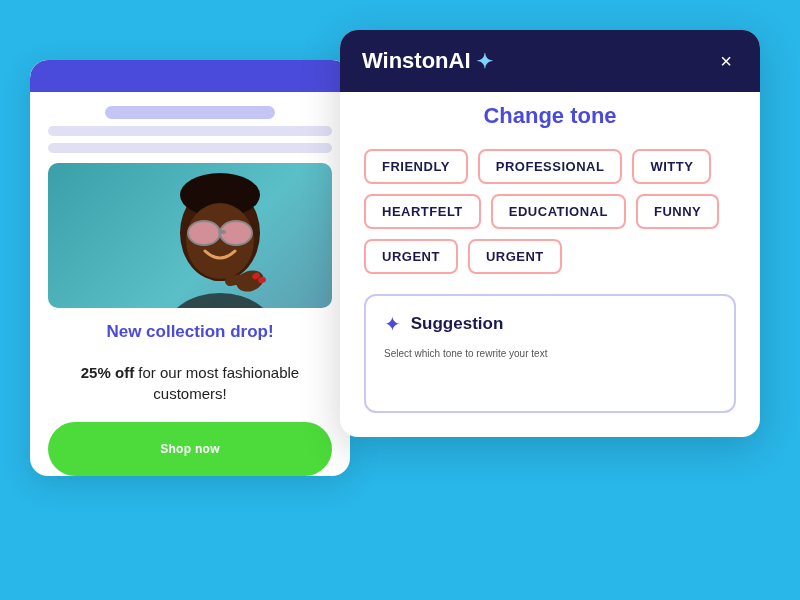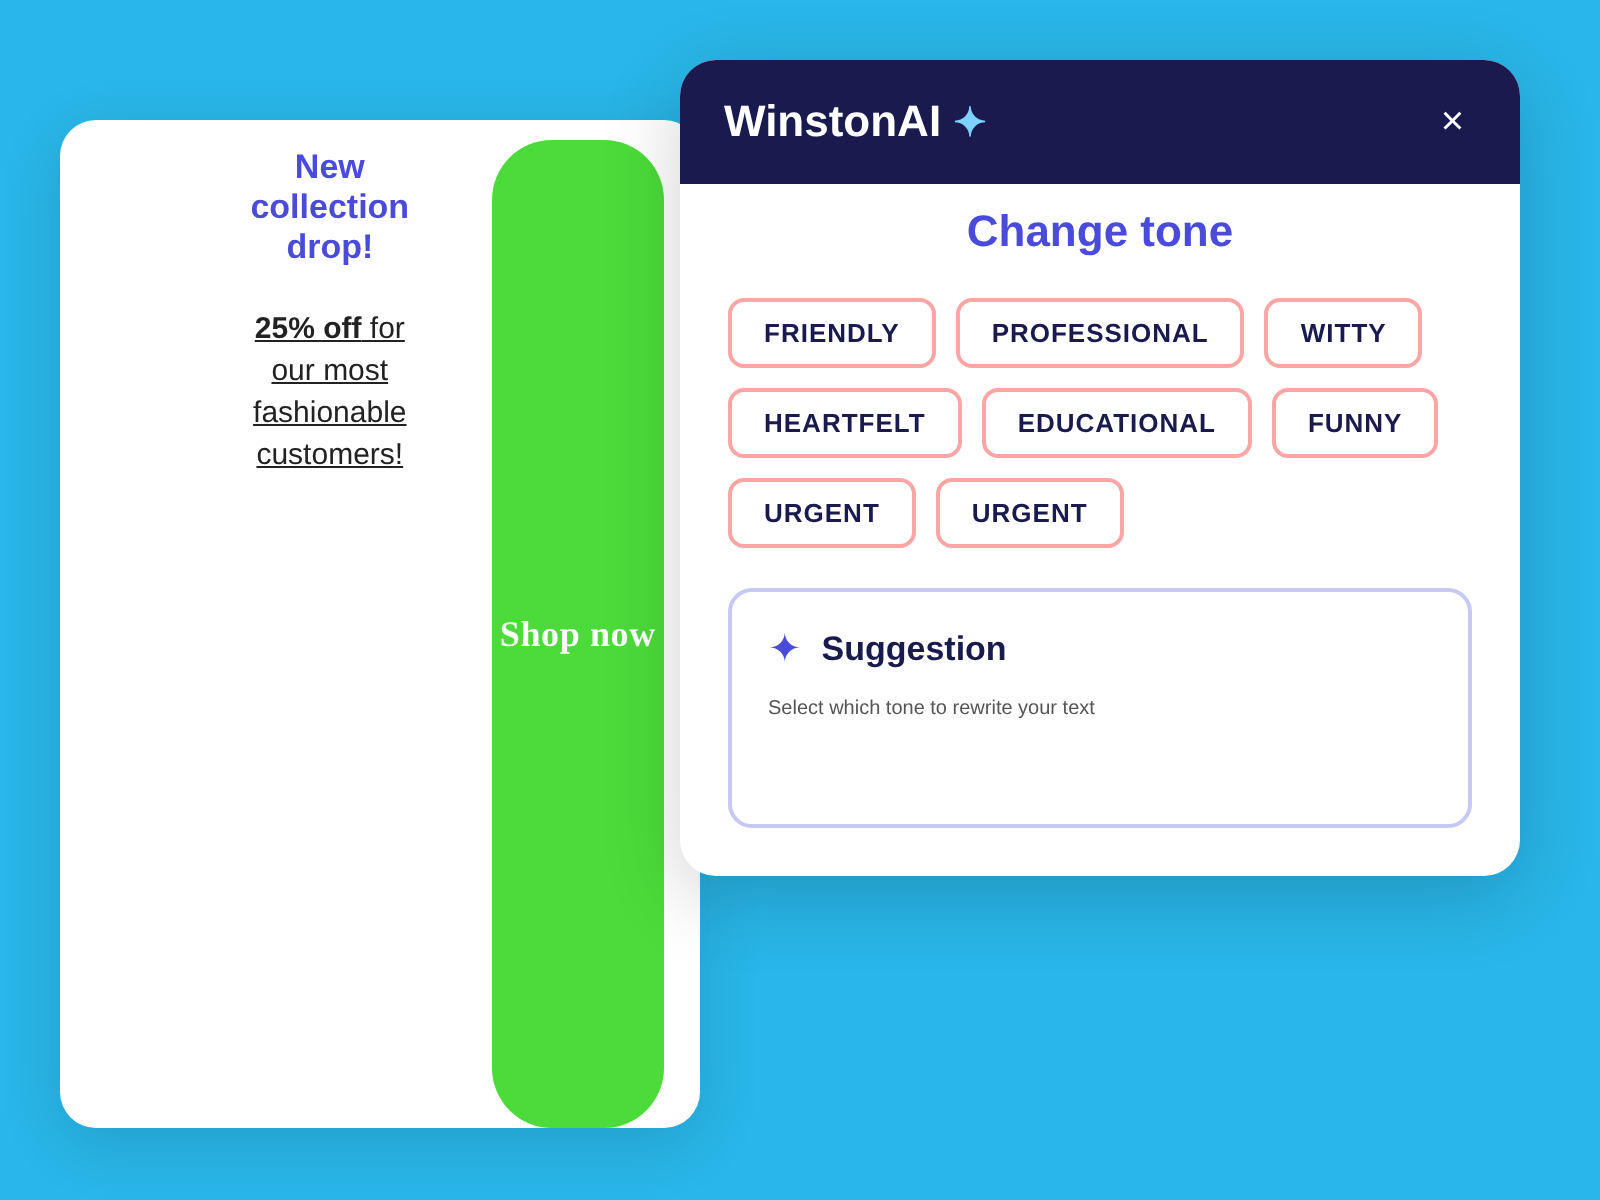--- a/index.html
+++ b/index.html
@@ -12,27 +12,27 @@
       overflow: hidden;
       position: relative;
     }
 
     
     .email-card {
       position: absolute;
       left: 30px;
       top: 60px;
       width: 320px;
-      height: 504px;
+      height: 416px;
       background: white;
       border-radius: 18px;
       box-shadow: 0 8px 32px rgba(0,0,0,0.13);
       overflow: hidden;
       display: flex;
-      flex-direction: row;
+      flex-direction: column;
     }
 
     .email-card-top-bar {
       background: #4b4bdb;
       height: 38px;
       border-radius: 18px 18px 0 0;
     }
 
     .email-card-placeholder-lines {
       padding: 14px 18px 6px;
@@ -82,40 +82,38 @@
       color: #4b4bdb;
       font-weight: 800;
       font-size: 17px;
     }
 
     .discount-text {
       color: #222;
       font-size: 15px;
       margin-top: 20px;
       line-height: 1.4;
-      text-decoration: underline;
     }
 
     .discount-bold {
       font-weight: 800;
     }
 
     .shop-now-btn {
       margin: 10px 18px 0;
       background: #4cdb3a;
       color: white;
       border: none;
       border-radius: 30px;
       width: calc(100% - 36px);
-      padding: 6px 0;
-      font-size: 18px;
+      padding: 20px 0;
+      font-size: 12px;
       font-weight: 700;
       cursor: pointer;
       letter-spacing: 0.3px;
-      font-family: Liberation Serif, serif;
     }
 
     
     .winston-modal {
       position: absolute;
       top: 30px;
       left: 340px;
       width: 420px;
       background: white;
       border-radius: 18px;

